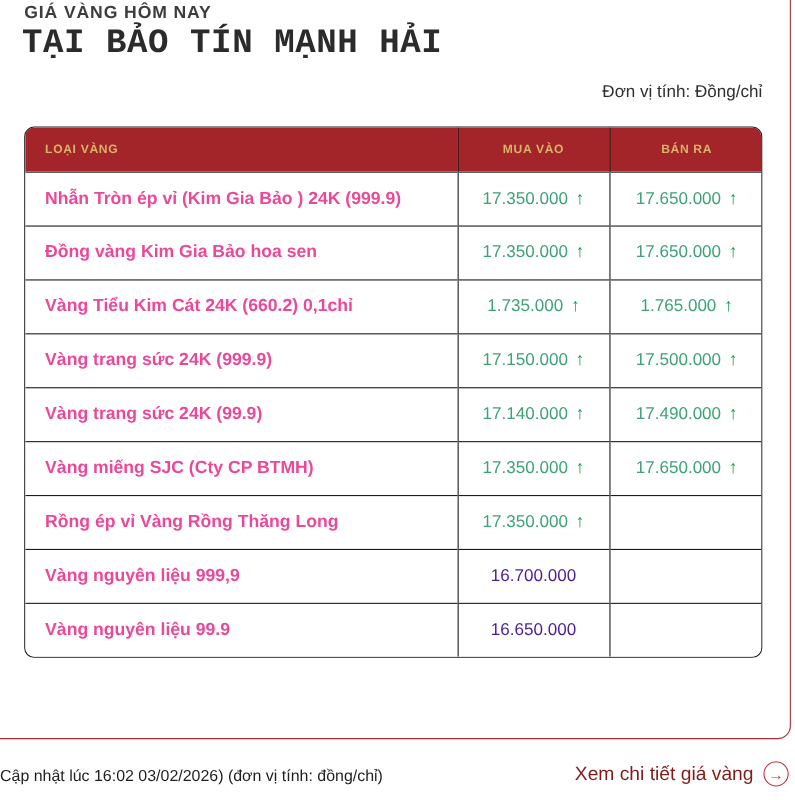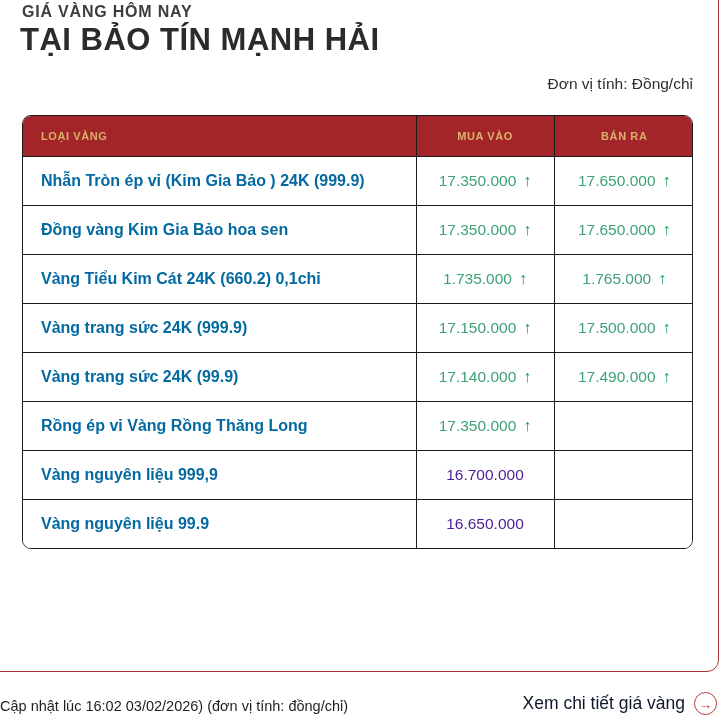--- a/index.html
+++ b/index.html
@@ -7,47 +7,47 @@
               font-family:"Liberation Sans", sans-serif; }
   .stage { position:relative; width:723px; height:662px; }
 
   
   .frame { position:absolute; left:-26px; top:-30px; width:745px; height:702px;
            border:1.5px solid #a93037; border-radius:12px; background:#ffffff; }
 
   .kicker { position:absolute; left:22px; top:3px; font-size:16px; font-weight:600;
             letter-spacing:.8px; color:#3d3d3d; }
   .title  { position:absolute; left:20px; top:22px; font-size:31px; font-weight:700;
-            letter-spacing:.5px; color:#2b2b2b; }
+            letter-spacing:.5px; color:#2b2b2b;font-family:Liberation Mono, monospace; }
   .unit-note { position:absolute; top:75px; right:30px; font-size:15.5px; font-weight:500;
                color:#2e2e2e; }
 
   .table-wrap { position:absolute; left:22px; top:115px; width:671px;
                 border:1px solid #1c1c1c; border-radius:9px; overflow:hidden; }
   table { width:100%; border-collapse:collapse; table-layout:fixed; }
   col.c-name { width:393px; } col.c-buy { width:138px; } col.c-sell { width:140px; }
 
   thead th { background:#a32529; color:#d9b26a; font-size:11px; font-weight:700;
              letter-spacing:.6px; height:40px; }
   thead th.name-h { text-align:left; padding-left:18px; }
   thead th + th { border-left:1px solid #1c1c1c; }
 
   tbody td { height:49px; border-top:1px solid #1c1c1c; background:#fff; }
   tbody td + td { border-left:1px solid #1c1c1c; }
-  td.name-cell { font-size:16px; font-weight:600; color:#0369a1; padding-left:18px; }
+  td.name-cell { font-size:16px; font-weight:600; color:#ec4899; padding-left:18px; }
   td.price-cell { text-align:center; font-size:15.5px; font-weight:500; color:#4c1d95; }
   td.price-cell .price-inner { display:inline-flex; align-items:center; gap:7px; }
   td.price-cell.up { color:#3ea276;margin-top:42px; }
   .arrow-up { color:#0fa14e; font-weight:800; font-size:16px; line-height:1; }
 
   .footer-updated { position:absolute; left:0px; top:698px; font-size:14.5px;
                     color:#1e1e1e; }
   .footer-link { position:absolute; right:6px; top:692px; display:flex; align-items:center;
                  gap:9px; cursor:pointer; }
-  .footer-link .link-text { font-size:17.5px; font-weight:500; color:#0f172a; }
+  .footer-link .link-text { font-size:17.5px; font-weight:500; color:#7f1d1d; }
   .detail-arrow-circle { width:23px; height:23px; border:1.7px solid #c2343e; border-radius:50%;
                          display:flex; align-items:center; justify-content:center;
                          color:#c2343e; font-size:14px; font-weight:700; line-height:1; }
 </style>
 </head>
 <body>
 
 <div class="stage">
   <div class="frame"></div>
 
@@ -139,20 +139,35 @@
         </span>
       </td>
       <td class="price-cell up">
         <span class="price-inner">
           <span>17.490.000</span>
           <span class="arrow-up">↑</span>
         </span>
       </td>
     </tr>
           <tr>
+      <td class="name-cell">Vàng miếng SJC (Cty CP BTMH)</td>
+      <td class="price-cell up">
+        <span class="price-inner">
+          <span>17.350.000</span>
+          <span class="arrow-up">↑</span>
+        </span>
+      </td>
+      <td class="price-cell up">
+        <span class="price-inner">
+          <span>17.650.000</span>
+          <span class="arrow-up">↑</span>
+        </span>
+      </td>
+    </tr>
+          <tr>
       <td class="name-cell">Rồng ép vỉ Vàng Rồng Thăng Long</td>
       <td class="price-cell up">
         <span class="price-inner">
           <span>17.350.000</span>
           <span class="arrow-up">↑</span>
         </span>
       </td>
       <td class="price-cell">
         <span class="price-inner">
           <span></span>

